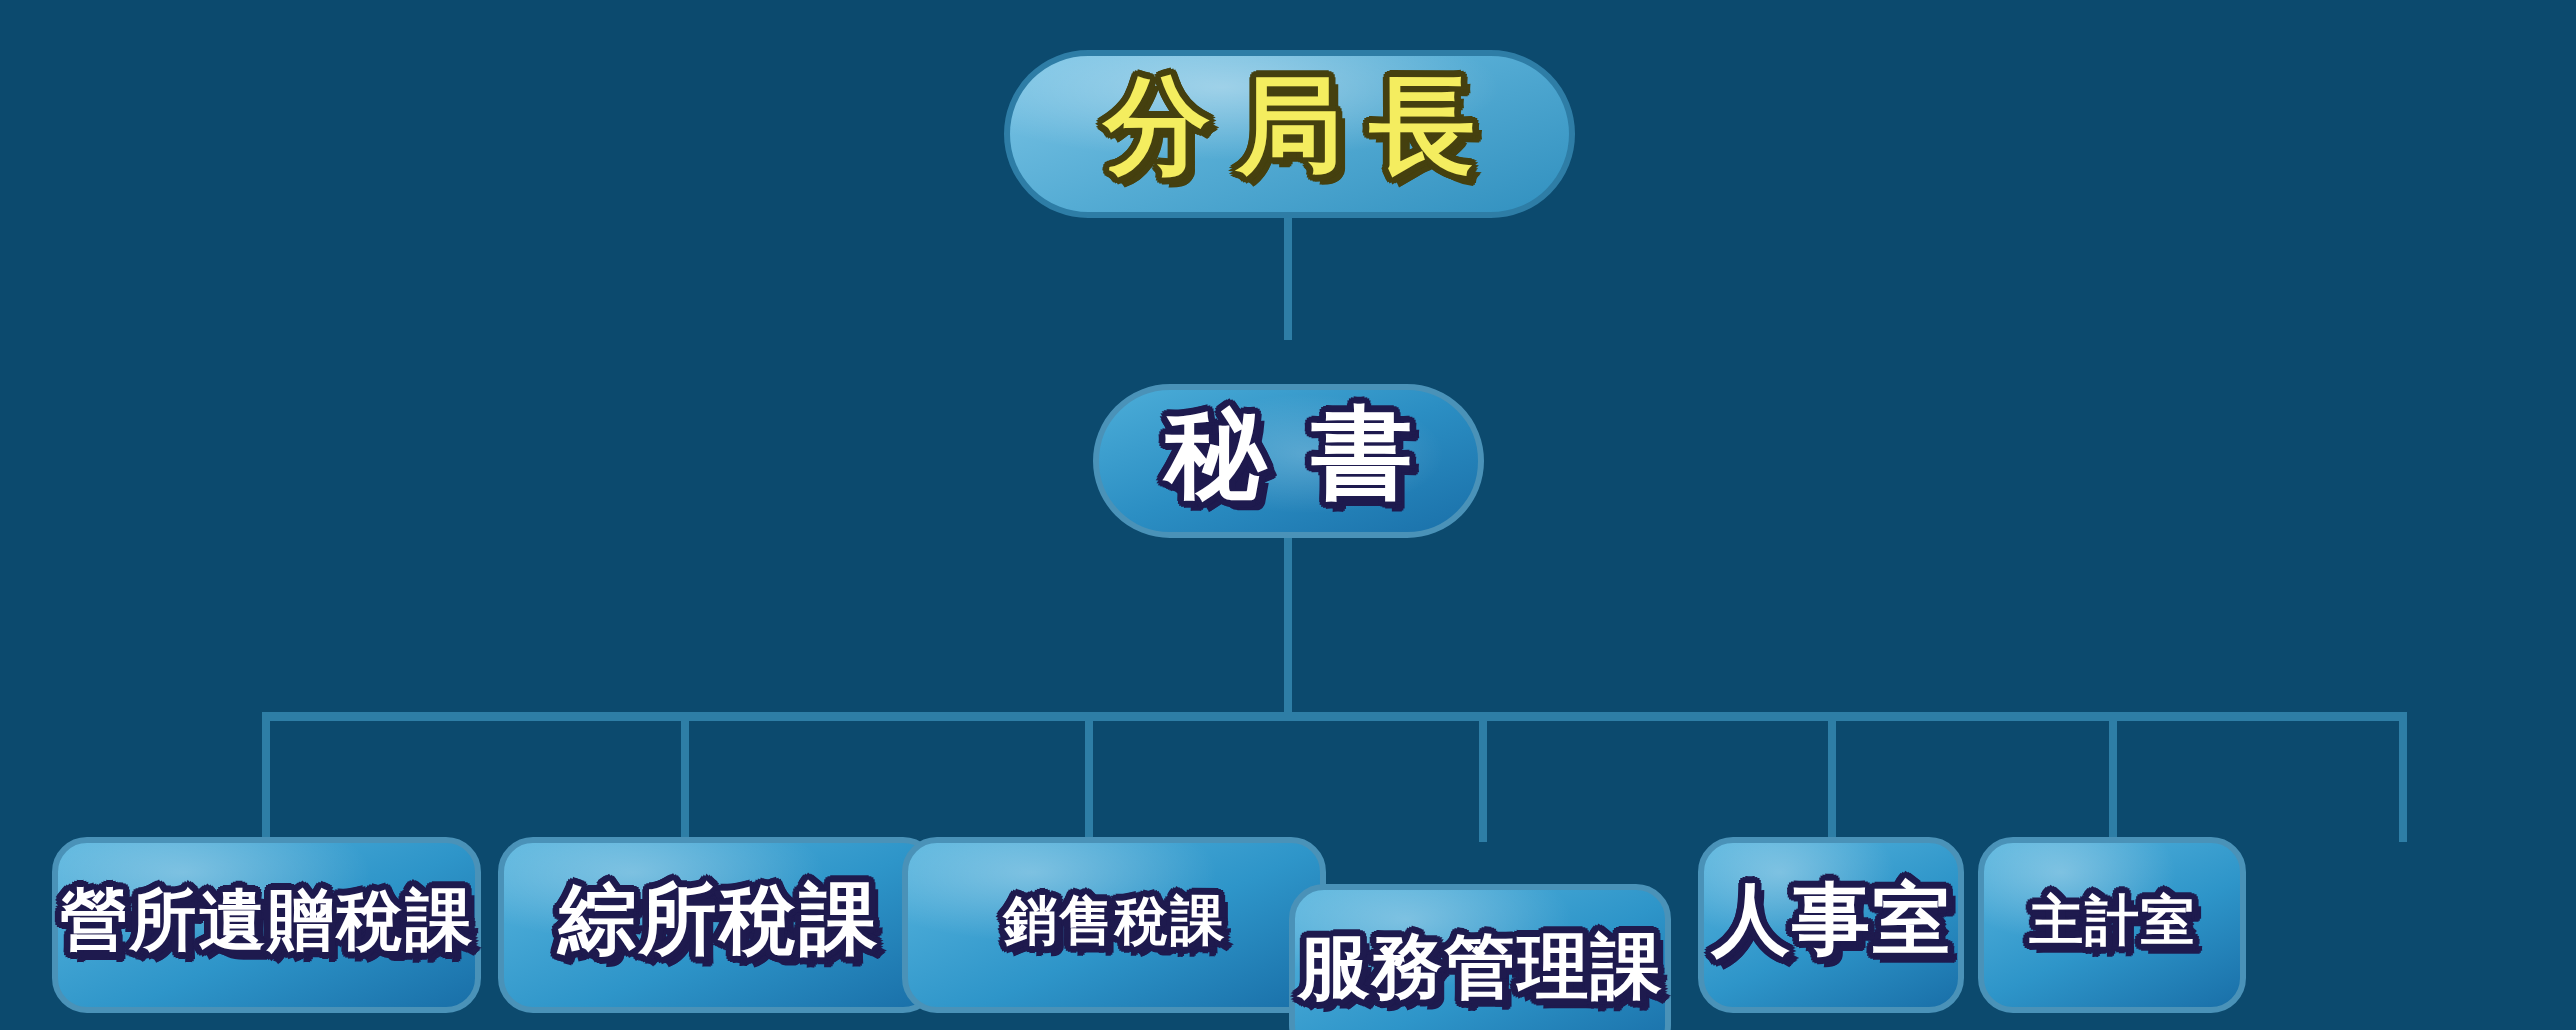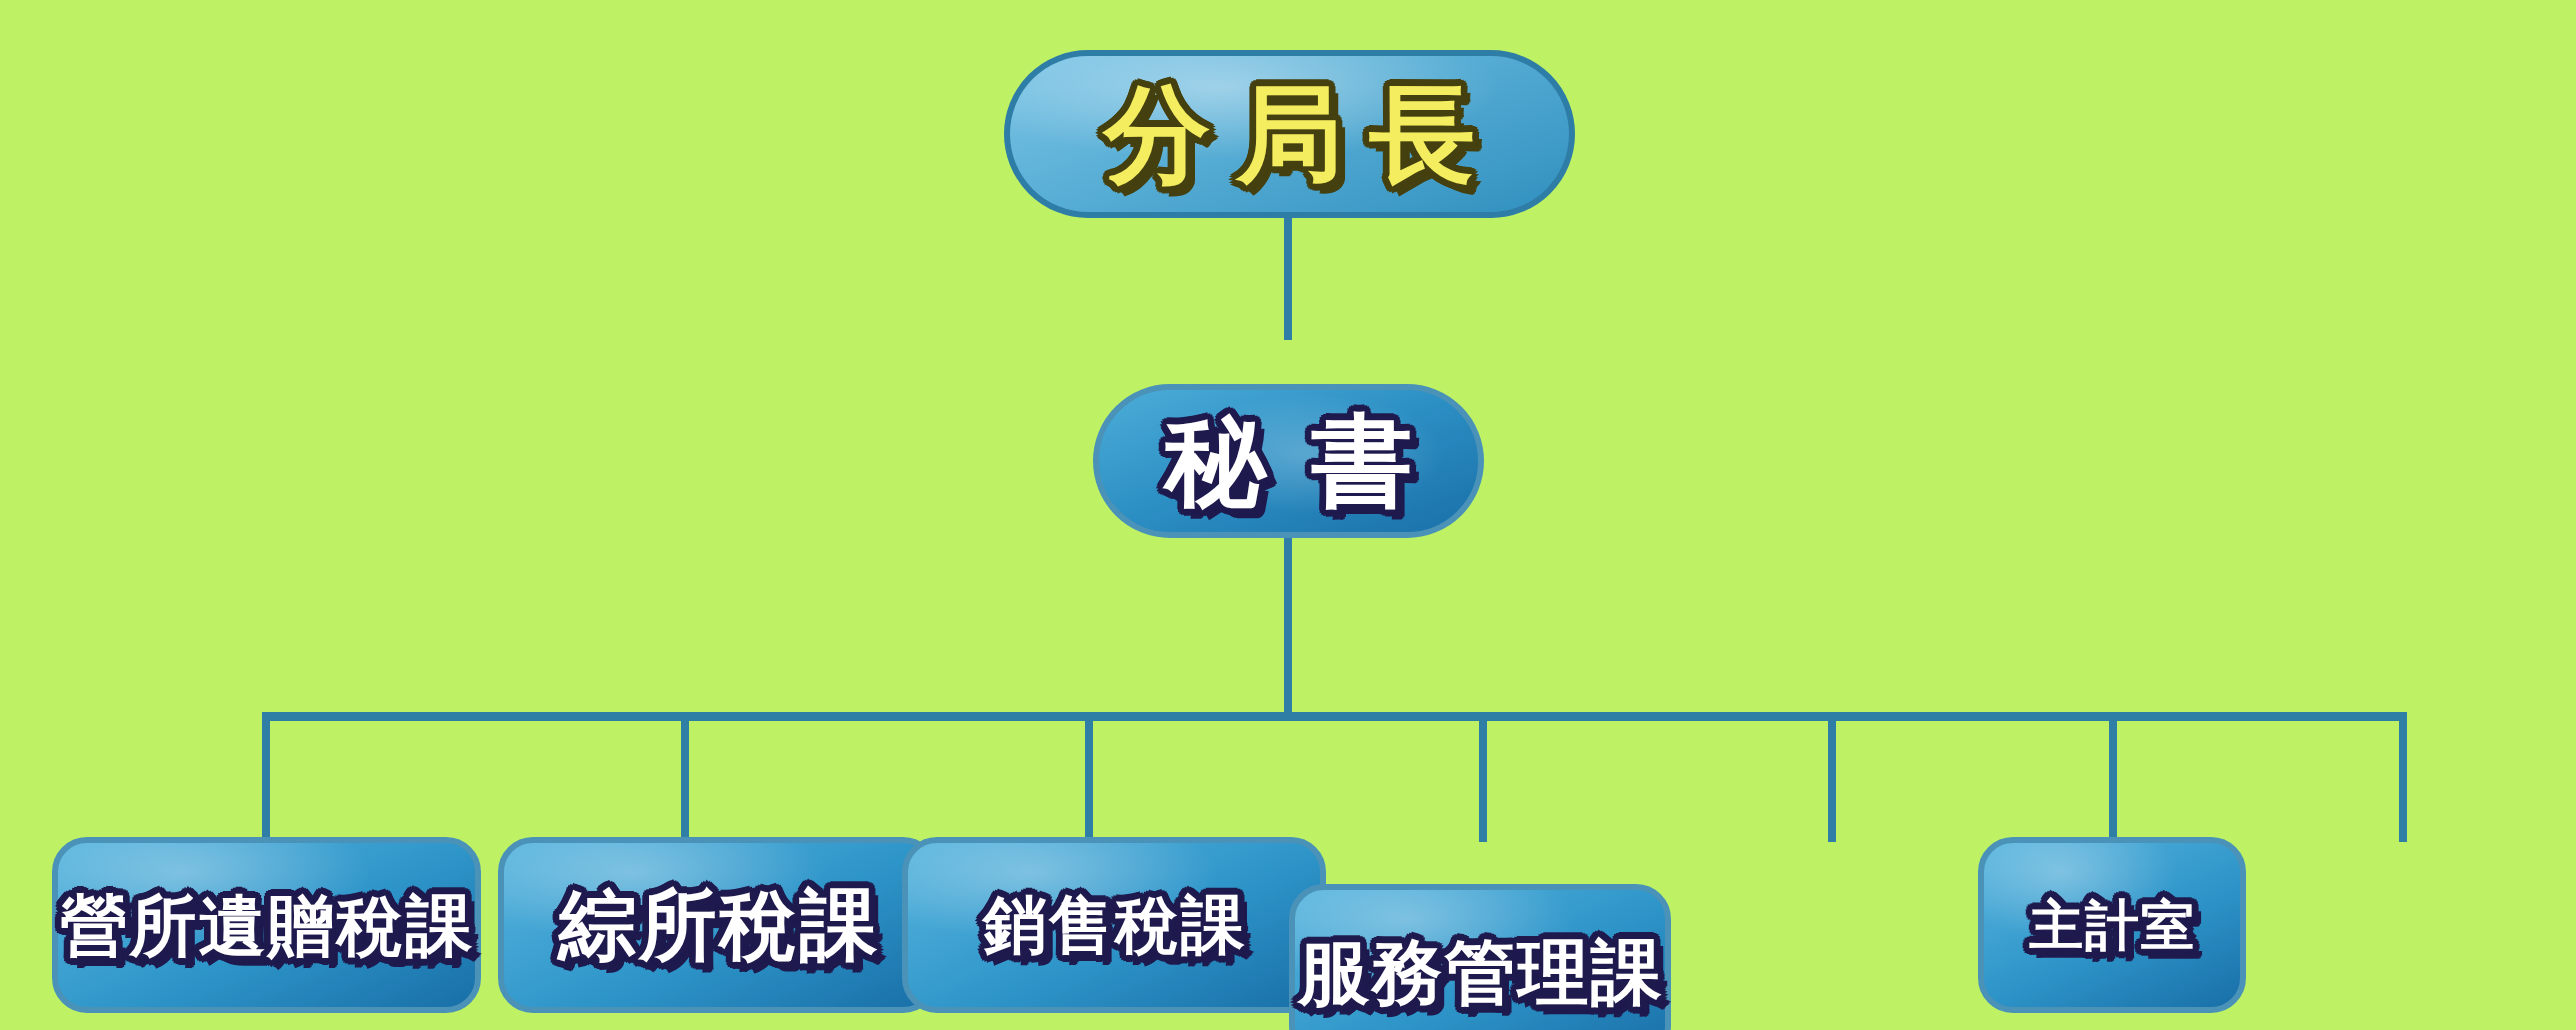--- a/index.html
+++ b/index.html
@@ -4,23 +4,23 @@
 <style>
   html, body {
     margin: 0;
     padding: 0;
     background: #000000;
   }
   .canvas {
     position: relative;
     width: 2576px;
     height: 1030px;
-    background: #bef264;
+    background: #0c4a6e;
     overflow: hidden;
-    font-family: Liberation Sans, sans-serif;
+    font-family: Liberation Mono, monospace;
   }
 
   
   .connector {
     position: absolute;
     background: #2e7ea6;
     z-index: 1;
   }
   .connector.v { width: 8.2px; }
   .connector.h { height: 8.9px; }
@@ -115,24 +115,27 @@
   <div class="node lv2">
     <span class="label">秘書</span>
   </div>
 
   <div class="node lv3" style="left:52px; width:429px; font-size:67px;">
     <span class="label">營所遺贈稅課</span>
   </div>
   <div class="node lv3" style="left:498px; width:440px; font-size:78px;">
     <span class="label">綜所稅課</span>
   </div>
-  <div class="node lv3" style="left:902px; width:424px; font-size:64px;">
+  <div class="node lv3" style="left:902px; width:424px; font-size:54px;">
     <span class="label">銷售稅課</span>
   </div>
   <div class="node lv3" style="left:1289px; width:382px; font-size:71px;margin-top:47px;">
     <span class="label">服務管理課</span>
+  </div>
+  <div class="node lv3" style="left:1698px; width:266px; font-size:78px;">
+    <span class="label">人事室</span>
   </div>
   <div class="node lv3" style="left:1978px; width:268px; font-size:54px;">
     <span class="label">主計室</span>
   </div>
 
 </div>
 
 
 </body></html>

